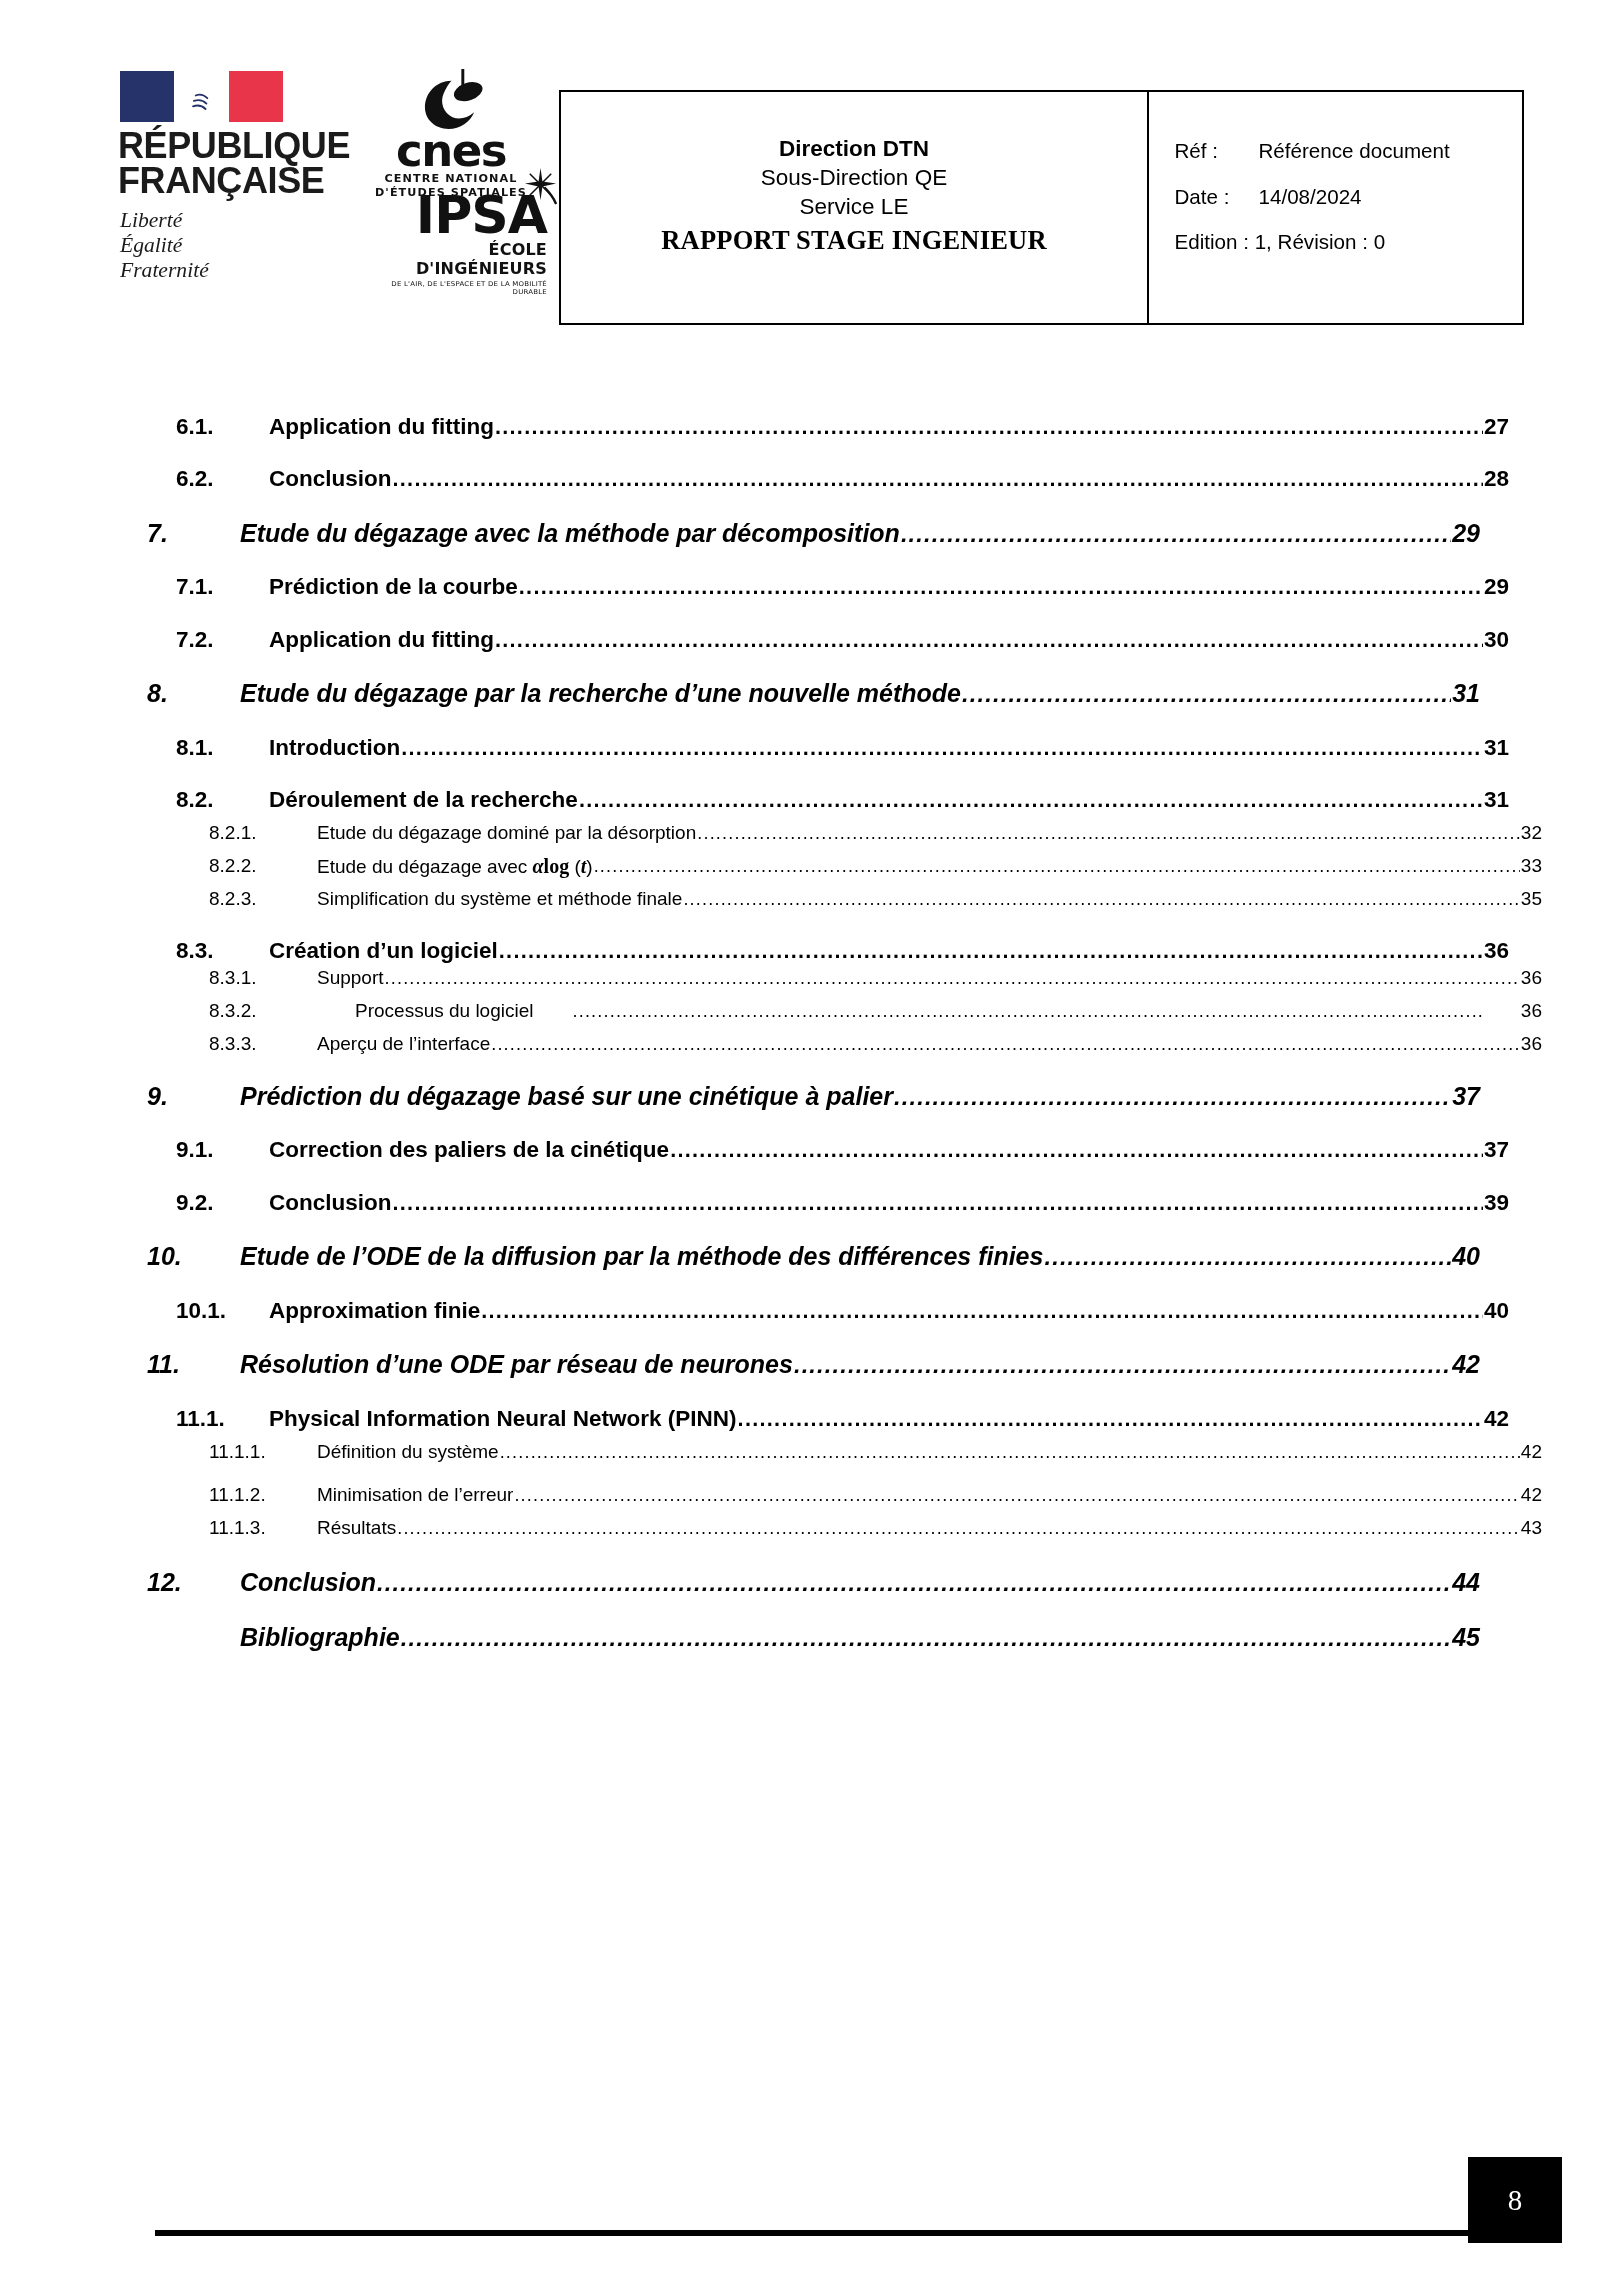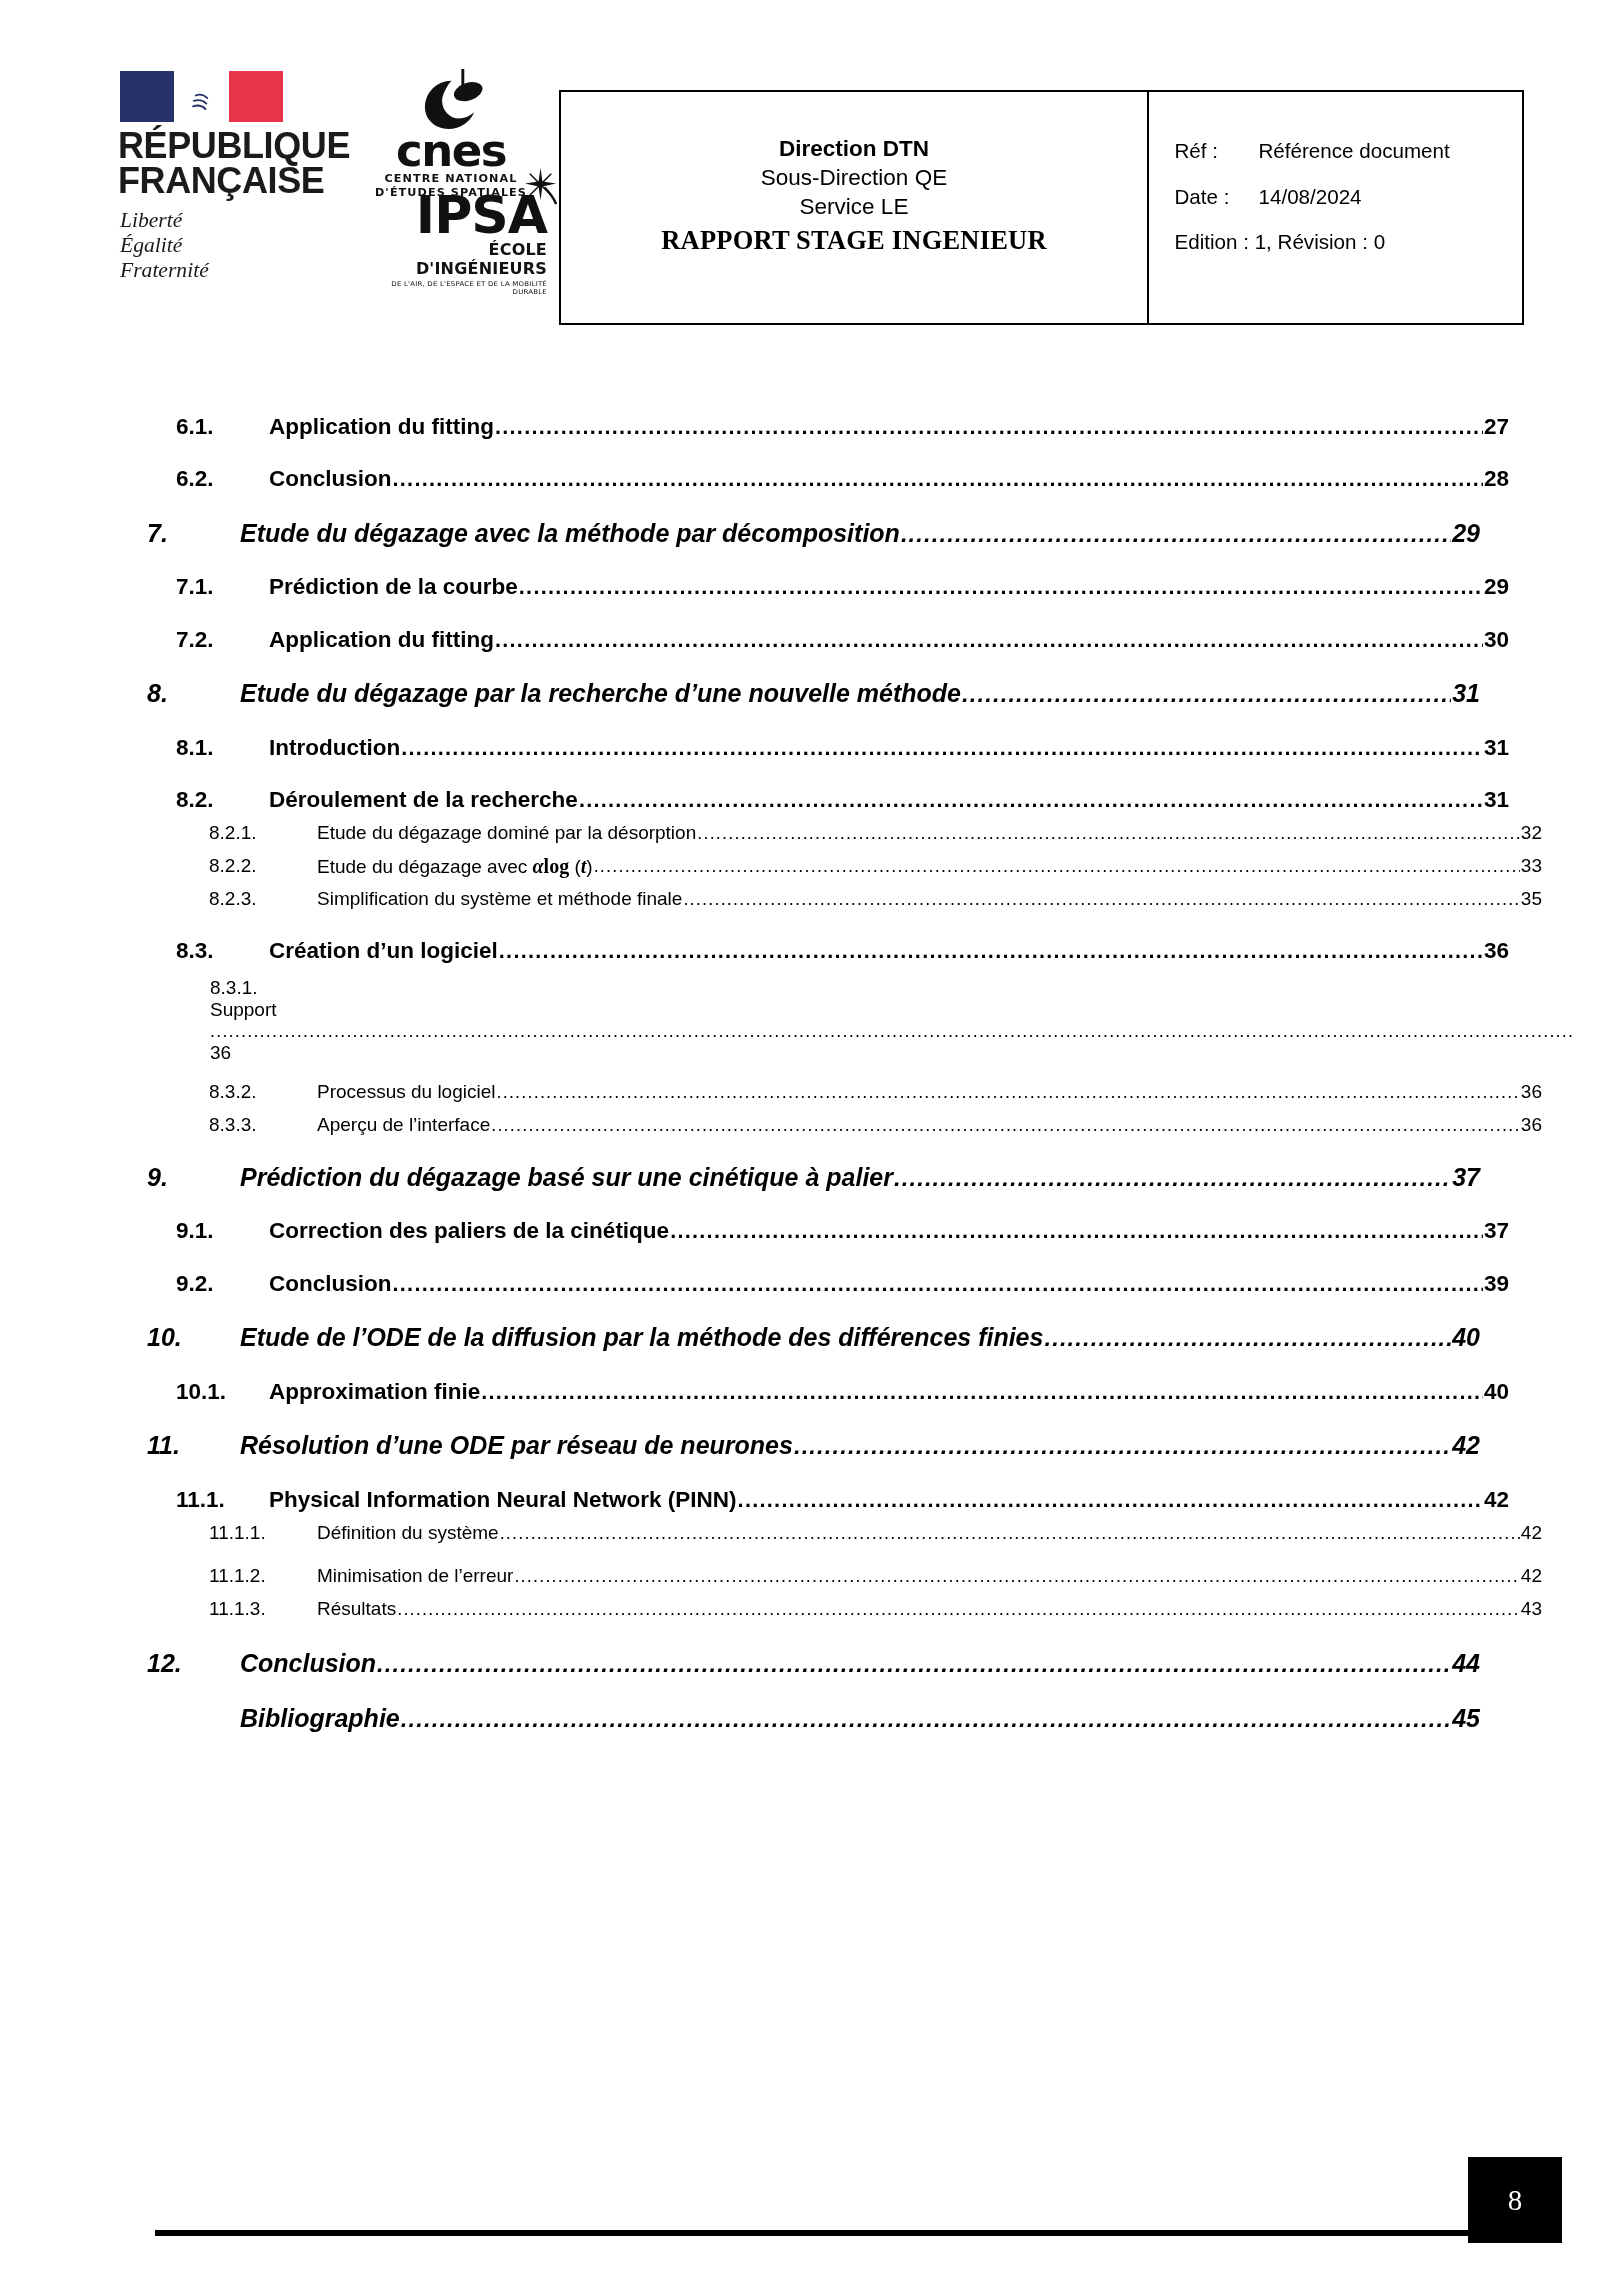--- a/index.html
+++ b/index.html
@@ -488,27 +488,27 @@
       <span class="toc-text">Simplification du système et méthode finale </span>
       <span class="toc-dots">............................................................................................................................................................................................................................</span>
       <span class="toc-page">35</span>
     </div>
     <div class="toc-entry lvl2" style="margin-top: 27.4px;">
       <span class="toc-num">8.3.</span>
       <span class="toc-text">Création d’un logiciel</span>
       <span class="toc-dots">............................................................................................................................................................................................................................</span>
       <span class="toc-page">36</span>
     </div>
-    <div class="toc-entry lvl3" style="margin-top: 13px; flex-direction: column;">
+    <div class="toc-entry lvl3" style="margin-top: 3px;">
       <span class="toc-num">8.3.1.</span>
       <span class="toc-text">Support</span>
       <span class="toc-dots">............................................................................................................................................................................................................................</span>
       <span class="toc-page">36</span>
     </div>
-    <div class="toc-entry lvl3" style="margin-top: 17px;">
+    <div class="toc-entry lvl3" style="margin-top: 11px; gap: 38px;">
       <span class="toc-num">8.3.2.</span>
       <span class="toc-text">Processus du logiciel</span>
       <span class="toc-dots">............................................................................................................................................................................................................................</span>
       <span class="toc-page">36</span>
     </div>
     <div class="toc-entry lvl3" style="margin-top: 10.8px;">
       <span class="toc-num">8.3.3.</span>
       <span class="toc-text">Aperçu de l’interface </span>
       <span class="toc-dots">............................................................................................................................................................................................................................</span>
       <span class="toc-page">36</span>

